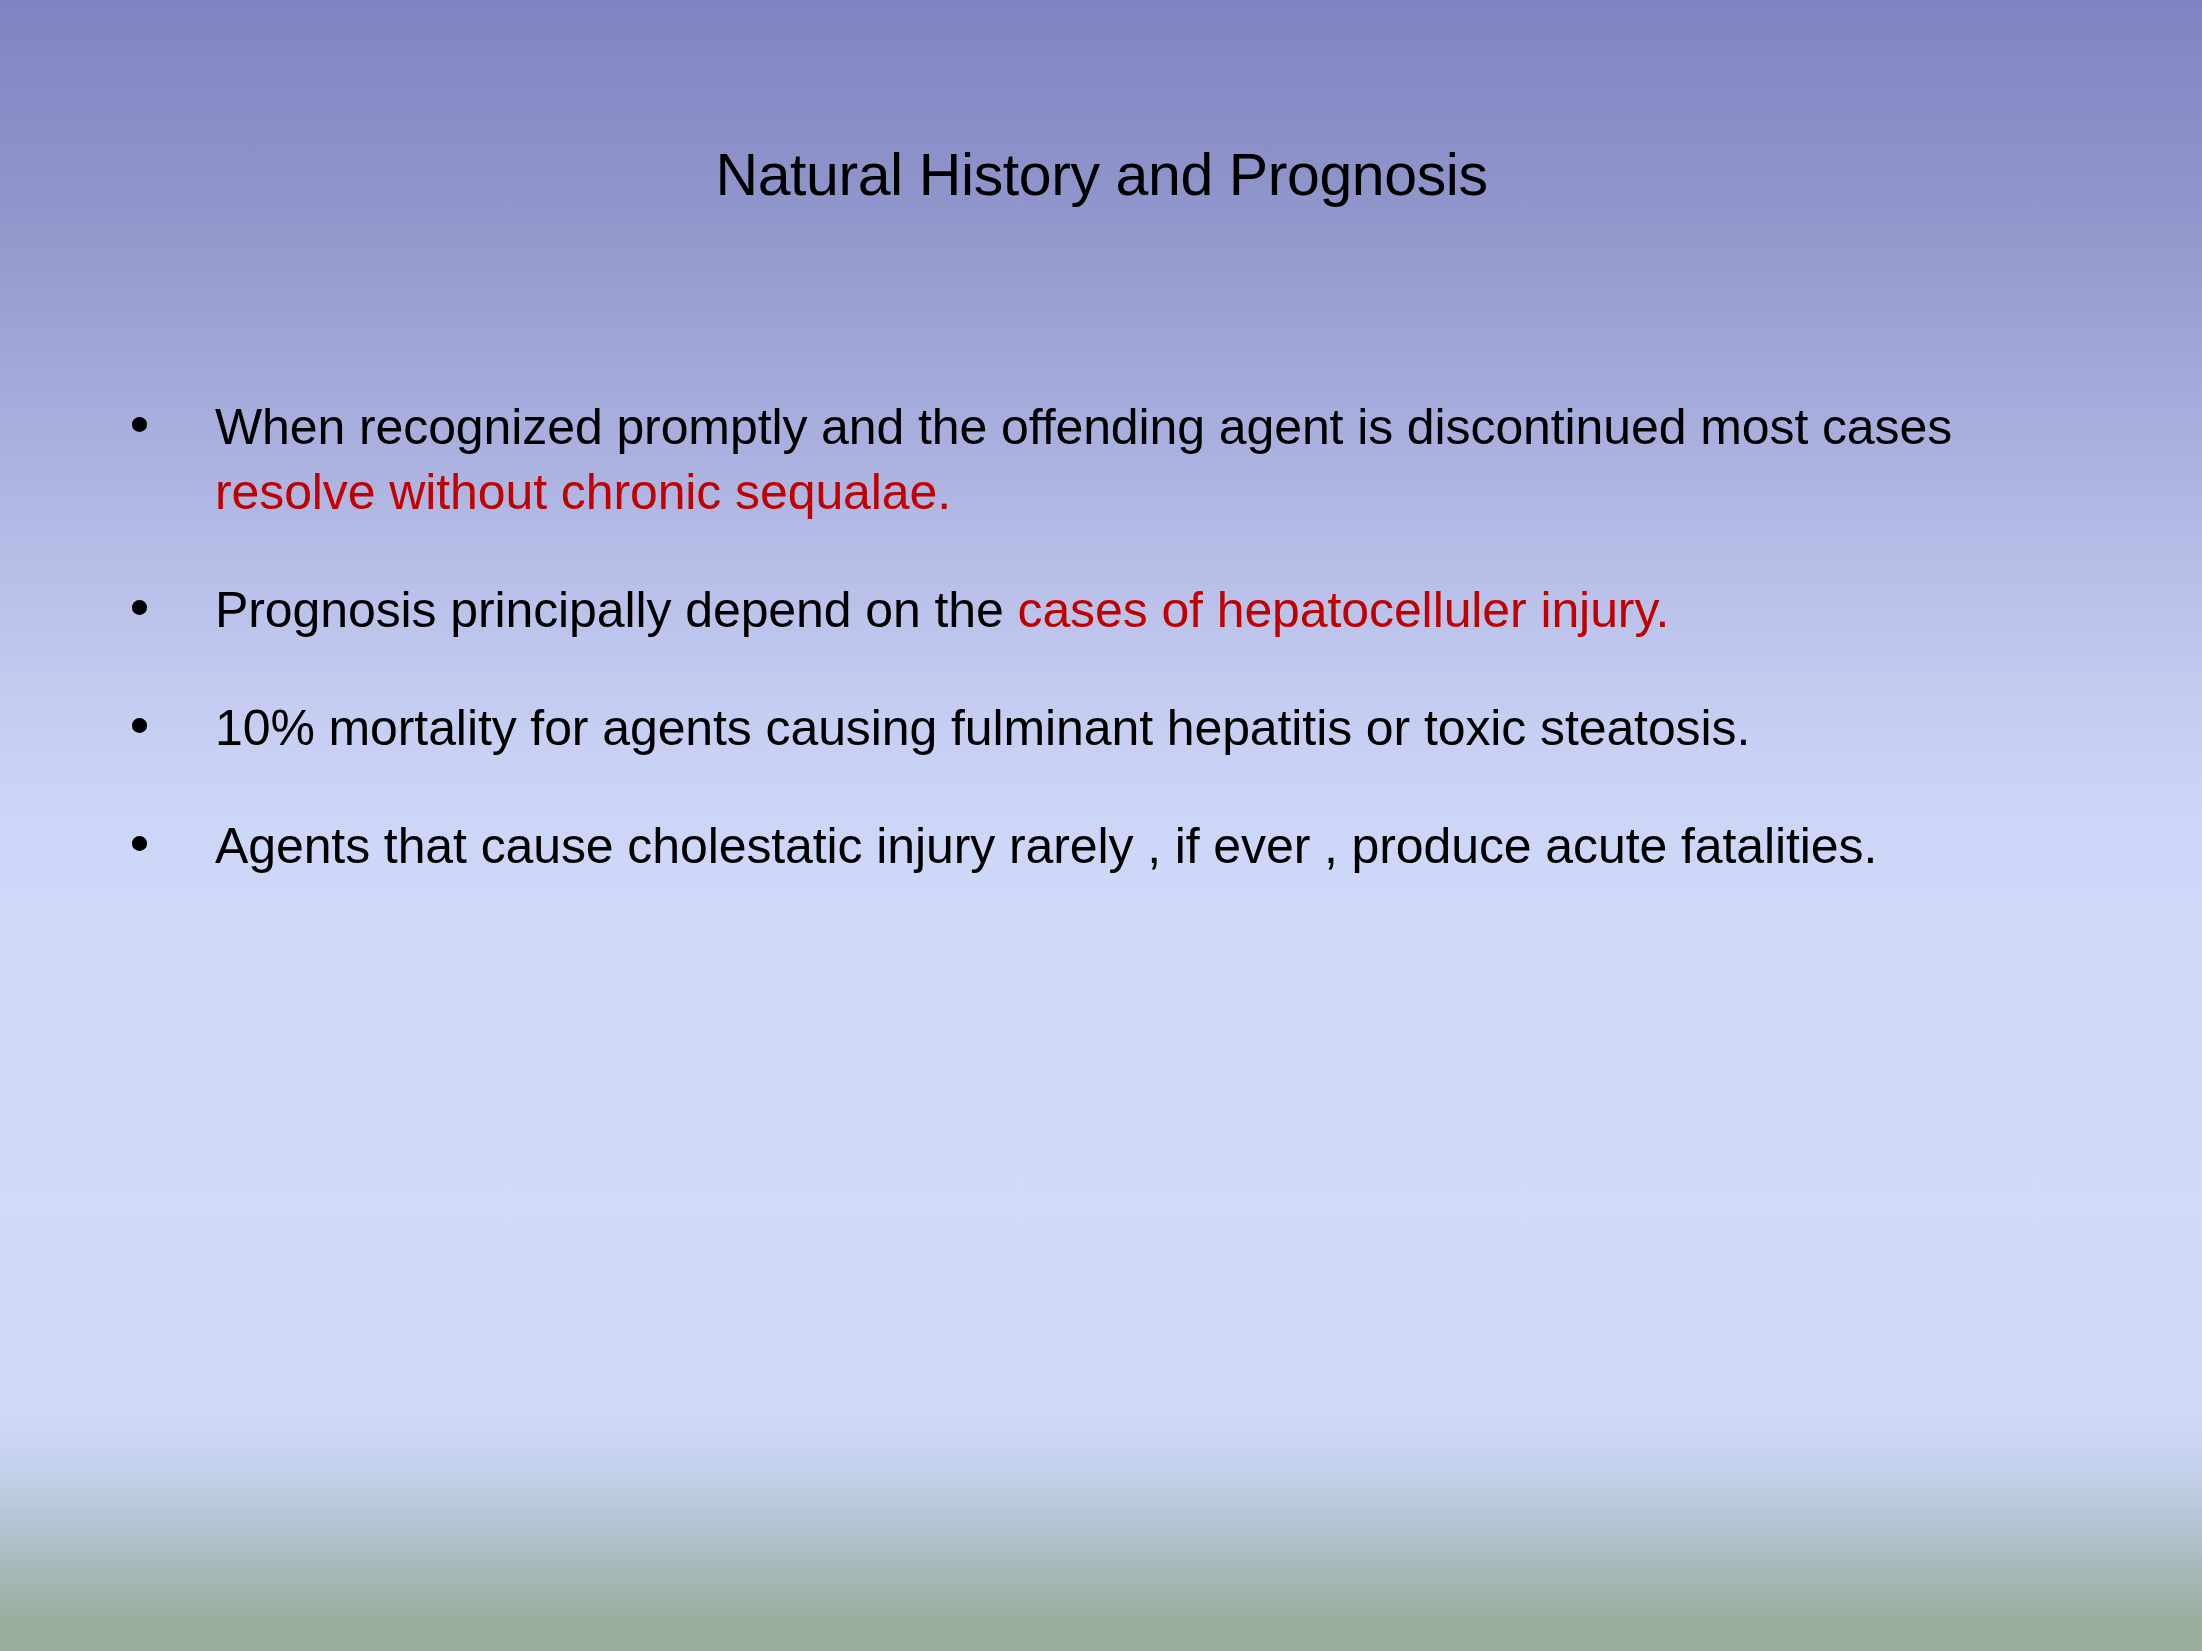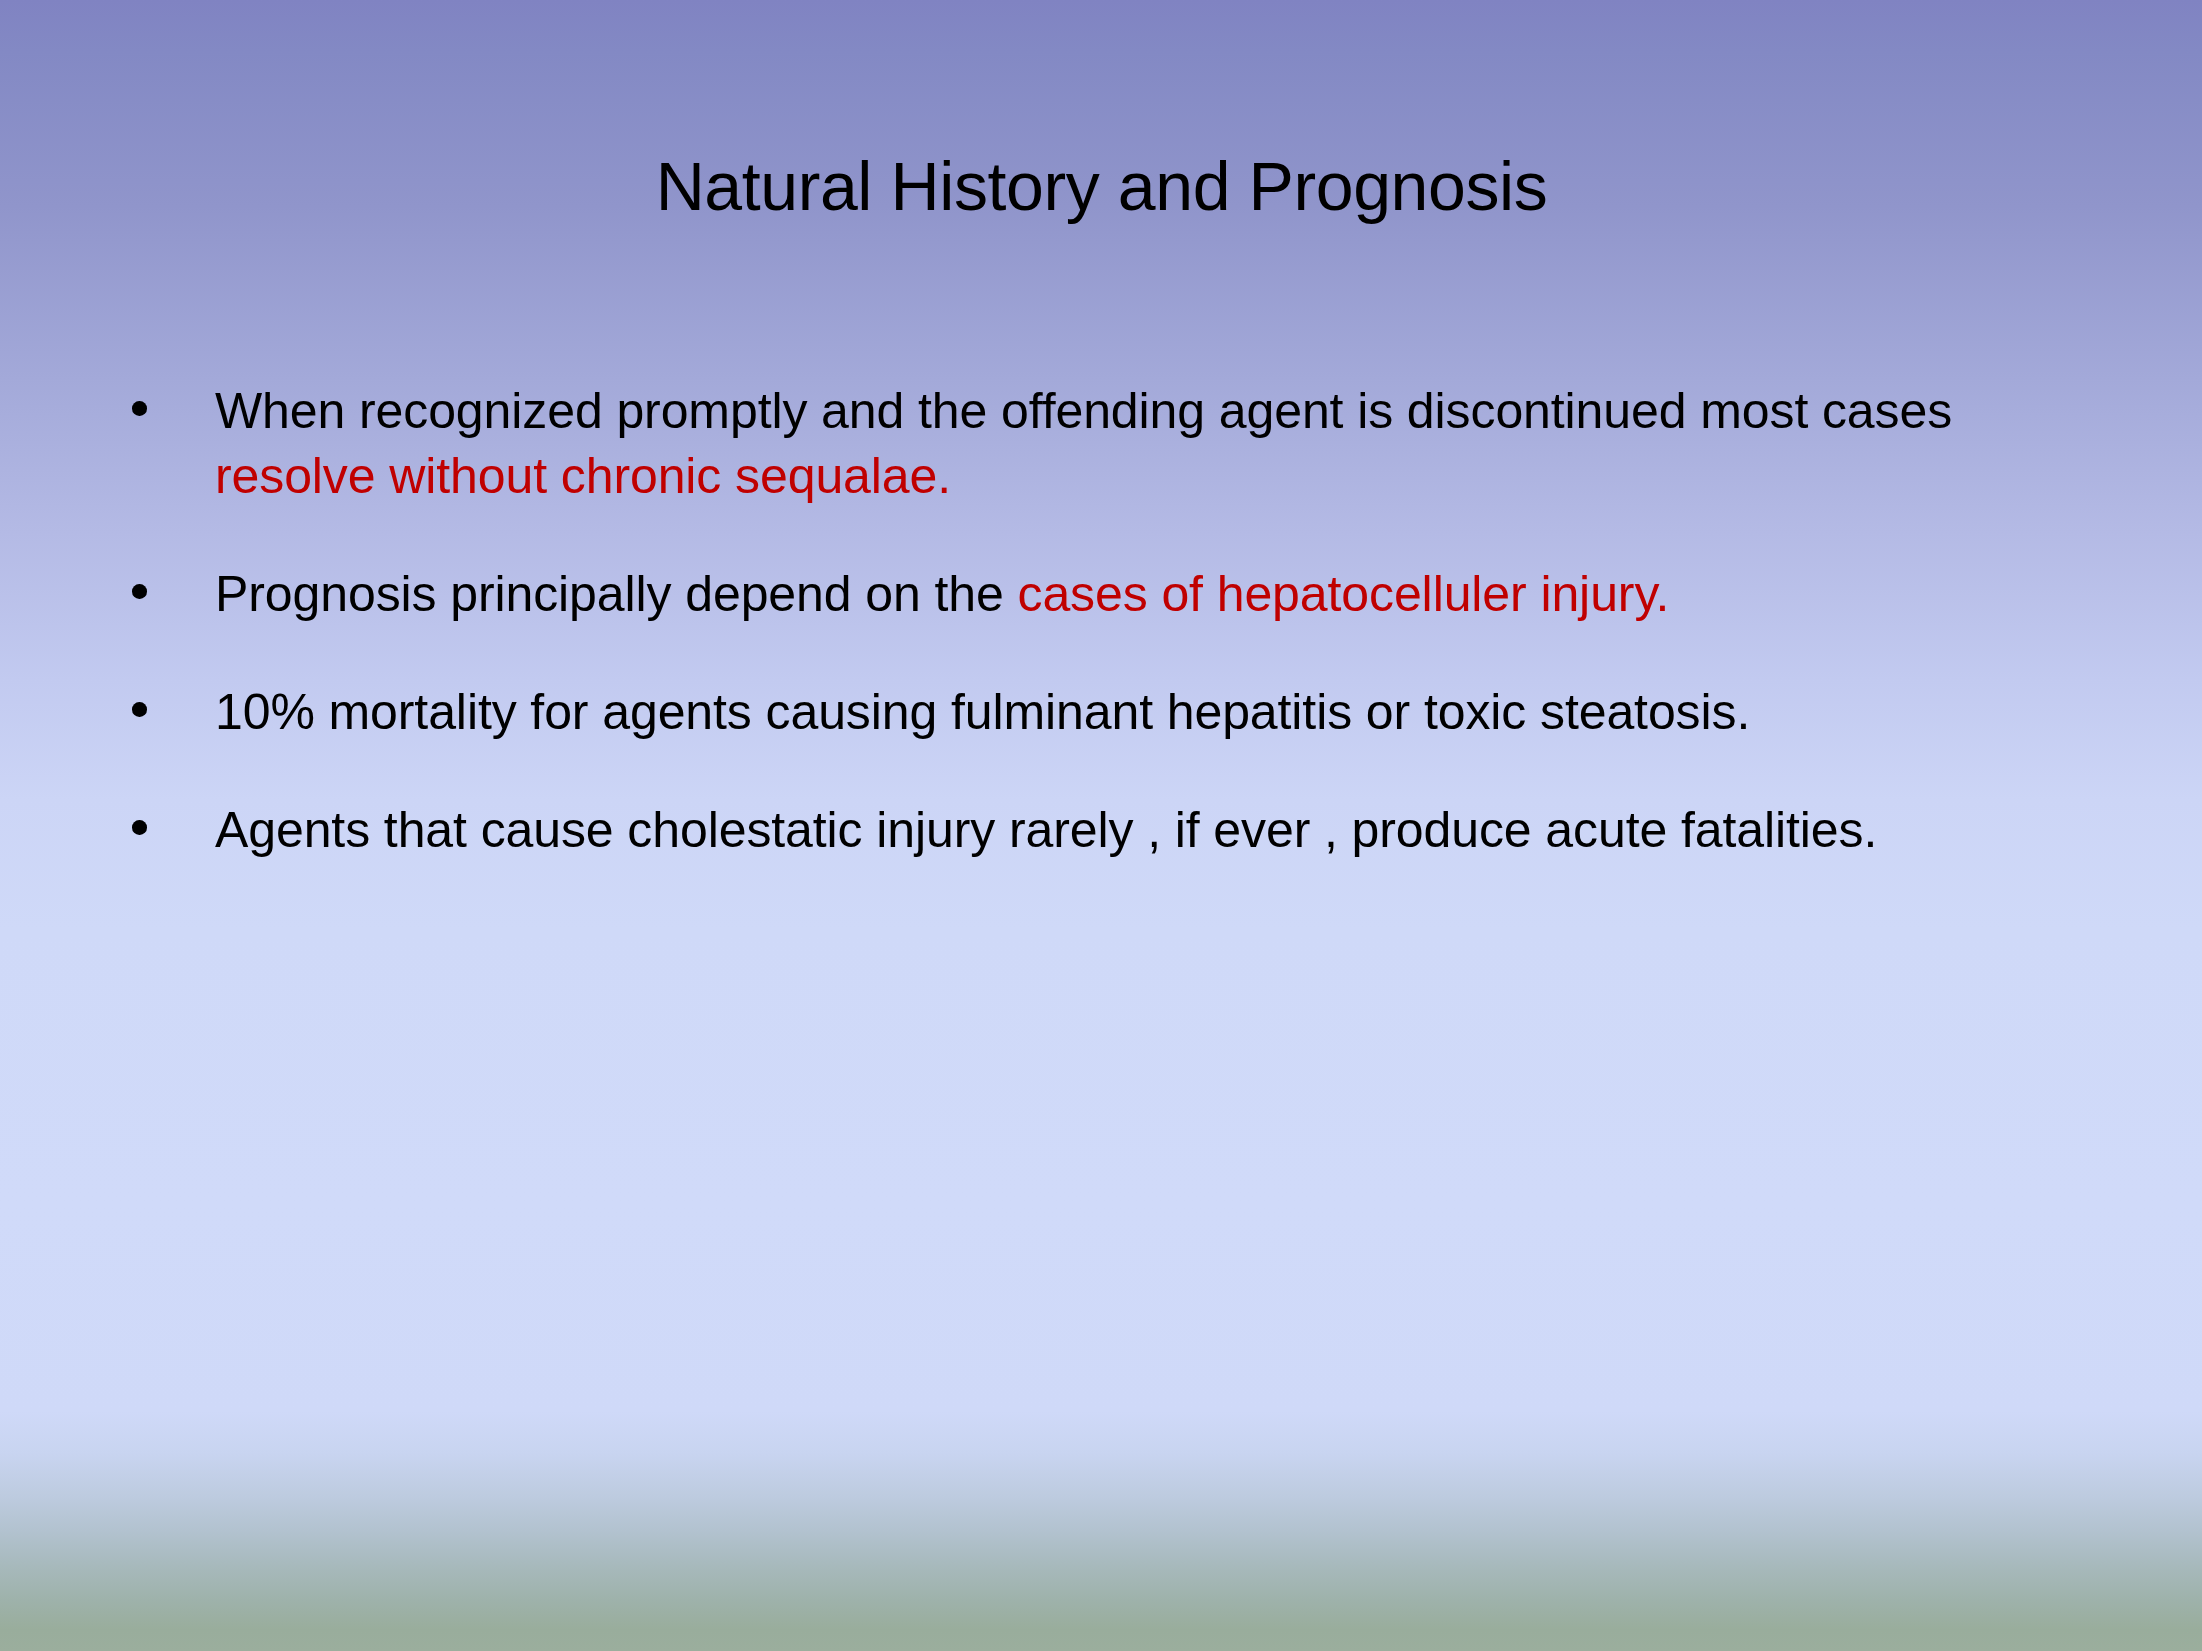--- a/index.html
+++ b/index.html
@@ -48,41 +48,41 @@
   #title-block {
     position: absolute;
     left: 0;
     top: 102px;
     width: 2203px;
     text-align: center;
   }
 
   #slide-title {
     display: inline-block;
-    font-size: 68px;
+    font-size: 59px;
     line-height: 1.12;
     font-weight: 400;
     color: #000000;
     letter-spacing: -0.4px;
     white-space: nowrap;
   }
 
   
   #body-block {
     position: absolute;
     left: 120px;
     top: 379px;
     width: 1962px;
   }
 
   .bullet-row {
     position: relative;
     display: block;
     padding-left: 95px;
-    margin: 0 0 53px 0;
+    margin: 16px 0 53px 0;
   }
 
   .bullet-row:last-child {
     margin-bottom: 0;
   }
 
   .bullet-marker {
     position: absolute;
     left: 12px;
     top: 22.4px;

